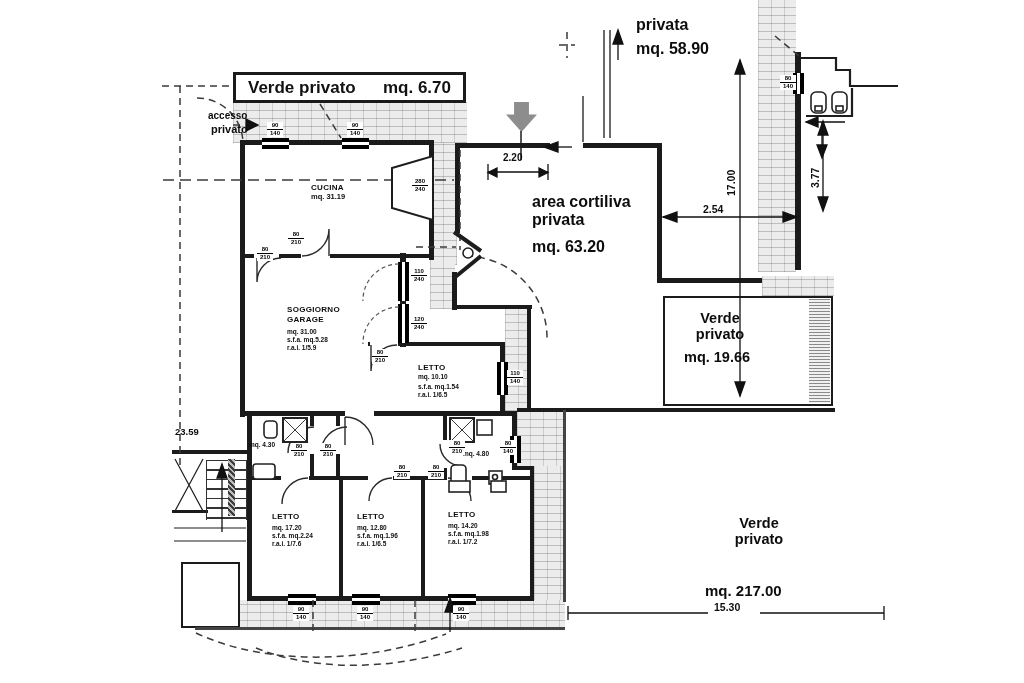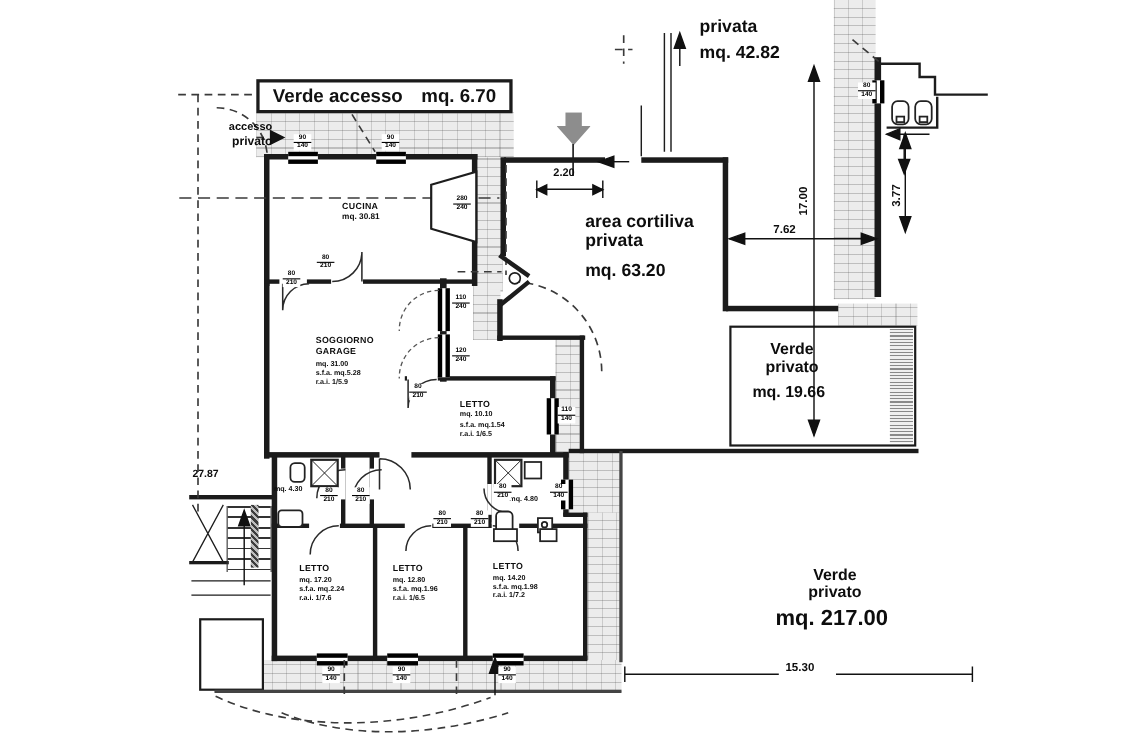--- a/index.html
+++ b/index.html
@@ -46,21 +46,21 @@
   <div class="hatch" style="left:430px;top:143px;width:27px;height:122px"></div>
   <div class="hatch" style="left:430px;top:263px;width:25px;height:46px"></div>
   <div class="hatch" style="left:505px;top:307px;width:22px;height:104px"></div>
   <div class="hatch" style="left:517px;top:412px;width:48px;height:56px"></div>
   <div class="hatch" style="left:534px;top:466px;width:31px;height:136px"></div>
   <div class="hatch" style="left:195px;top:600px;width:370px;height:29px"></div>
   <div class="hatch" style="left:758px;top:0px;width:38px;height:272px"></div>
   <div class="hatch" style="left:762px;top:276px;width:72px;height:20px"></div>
 
   <div class="banner">
-    <span>Verde accesso</span>
+    <span>Verde privato</span>
     <span>mq. 6.70</span>
   </div>
   <div class="box" style="left:663px;top:296px;width:170px;height:110px;border-width:2.5px"></div>
   <div class="dstrip" style="left:809px;top:299px;width:21px;height:104px"></div>
   <div class="box" style="left:181px;top:562px;width:59px;height:66px"></div>
 
   <i class="wall" style="left:240px;top:140px;width:194px;height:5px"></i>
   <i class="wall" style="left:240px;top:140px;width:5px;height:120px"></i>
   <i class="wall" style="left:240px;top:255px;width:5px;height:162px"></i>
   <i class="wall" style="left:429px;top:140px;width:5px;height:120px"></i>
@@ -213,41 +213,41 @@
       <path d="M618,44 V60" fill="none"></path>
       <polygon points="613,44 623,44 618,30"></polygon>
       <polygon points="246,119 246,131 258,125"></polygon>
     </g>
   </svg>
 
   <div class="lbl b" style="left:208px;top:110px;font-size:10px">accesso</div>
   <div class="lbl b" style="left:211px;top:123px;font-size:11px">privato</div>
 
   <div class="lbl b" style="left:636px;top:16px;font-size:16px">privata</div>
-  <div class="lbl b" style="left:636px;top:40px;font-size:16px">mq. 42.82</div>
+  <div class="lbl b" style="left:636px;top:40px;font-size:16px">mq. 58.90</div>
 
   <div class="lbl b" style="left:532px;top:193px;font-size:16px">area cortiliva</div>
   <div class="lbl b" style="left:532px;top:211px;font-size:16px">privata</div>
   <div class="lbl b" style="left:532px;top:238px;font-size:16px">mq. 63.20</div>
 
   <div class="lbl b c" style="left:688px;top:310px;width:64px;font-size:14.5px">
     <span style="display:block">Verde</span>
     <span style="display:block">privato</span>
   </div>
   <div class="lbl b" style="left:684px;top:349px;font-size:14.5px">mq. 19.66</div>
 
   <div class="lbl b c" style="left:726px;top:515px;width:66px;font-size:14.5px">
     <span style="display:block">Verde</span>
     <span style="display:block">privato</span>
   </div>
-  <div class="lbl b" style="left:705px;top:551px;font-size:20px">mq. 217.00</div>
+  <div class="lbl b" style="left:705px;top:583px;font-size:15px">mq. 217.00</div>
 
   <div class="lbl room" style="left:311px;top:183px">
     <div class="rn">CUCINA</div>
-    <div class="rd" style="font-size:7.5px">mq. 30.81</div>
+    <div class="rd" style="font-size:7.5px">mq. 31.19</div>
   </div>
   <div class="lbl room" style="left:287px;top:305px">
     <div class="rn">SOGGIORNO</div>
     <div class="rn">GARAGE</div>
     <div class="rd" style="margin-top:3px">mq. 31.00</div>
     <div class="rd">s.f.a. mq.5.28</div>
     <div class="rd">r.a.i. 1/5.9</div>
   </div>
   <div class="lbl room" style="left:418px;top:363px">
     <div class="rn">LETTO</div>
@@ -275,24 +275,24 @@
   </div>
   <div class="lbl room" style="left:448px;top:510px">
     <div class="rn">LETTO</div>
     <div class="rd" style="margin-top:2px">mq. 14.20</div>
     <div class="rd">s.f.a. mq.1.98</div>
     <div class="rd">r.a.i. 1/7.2</div>
   </div>
 
   <div class="lbl b" style="left:503px;top:152px;font-size:10px">2.20</div>
   <div class="lbl b rot" style="left:726px;top:196px;font-size:10.5px">17.00</div>
-  <div class="lbl b" style="left:703px;top:204px;font-size:10.5px">7.62</div>
+  <div class="lbl b" style="left:703px;top:204px;font-size:10.5px">2.54</div>
   <div class="lbl b rot" style="left:810px;top:188px;font-size:10.5px">3.77</div>
   <div class="lbl b" style="left:714px;top:602px;font-size:10.5px">15.30</div>
-  <div class="lbl b" style="left:175px;top:427px;font-size:9.5px">27.87</div>
+  <div class="lbl b" style="left:175px;top:427px;font-size:9.5px">23.59</div>
 
   <div class="olabel" style="left:412px;top:178px">
     <span class="t">280</span>
       <span class="h">240</span>
   </div>
   <div class="olabel" style="left:411px;top:268px">
     <span class="t">110</span>
       <span class="h">240</span>
   </div>
   <div class="olabel" style="left:411px;top:316px">

